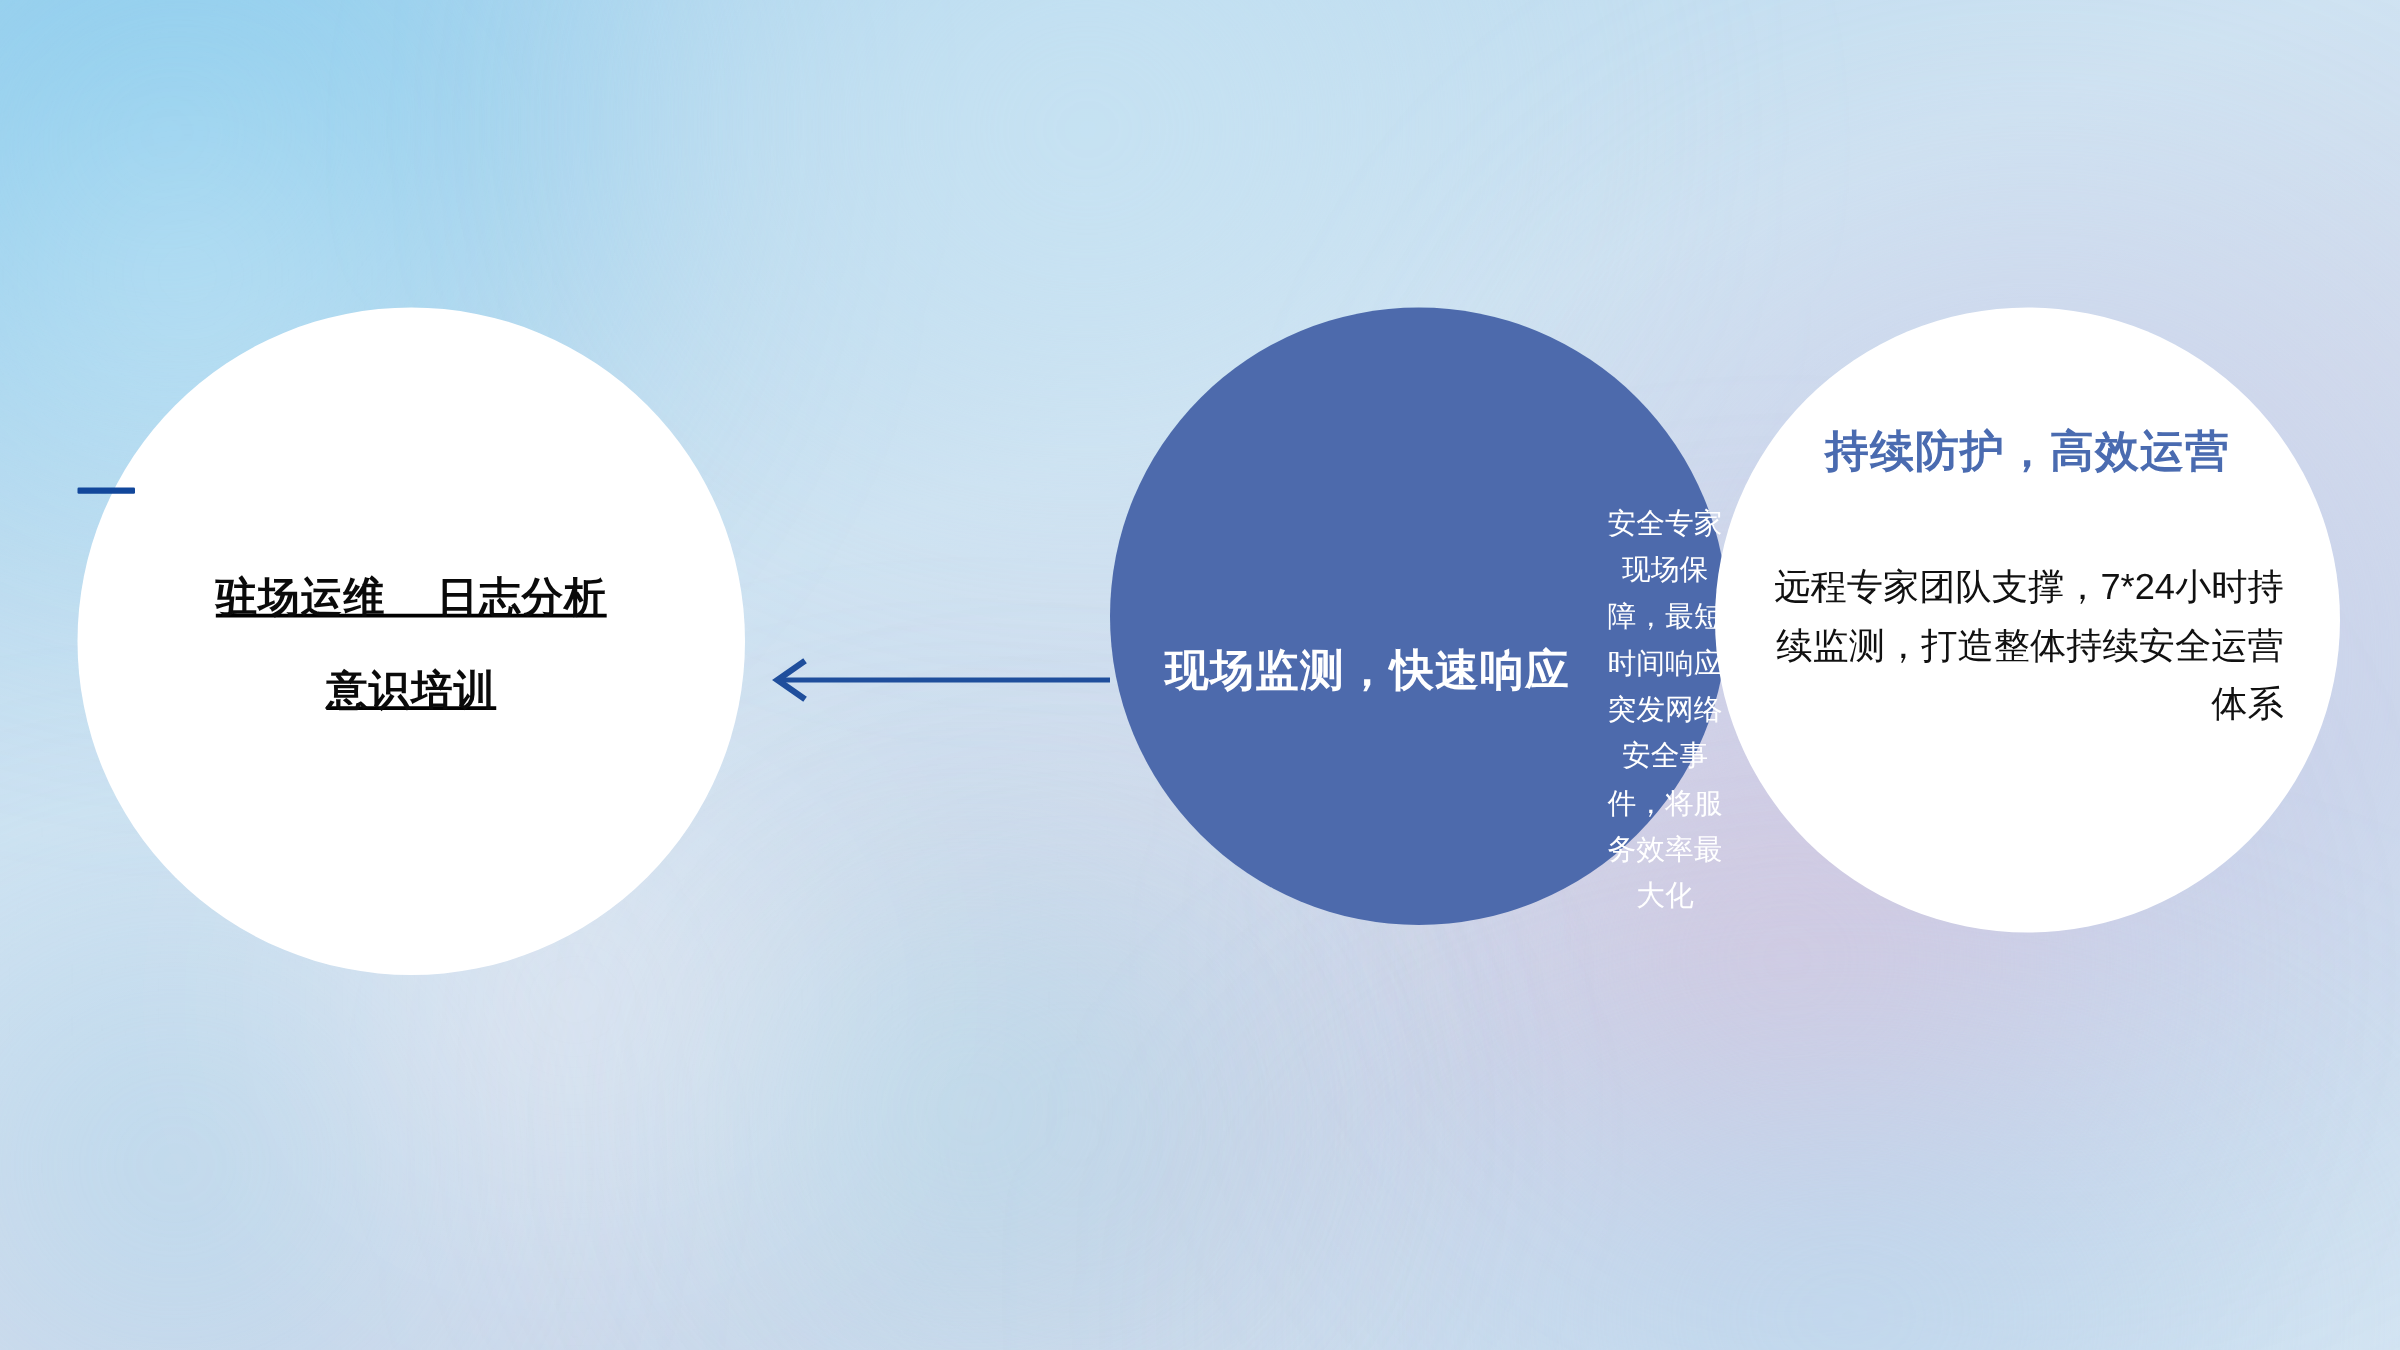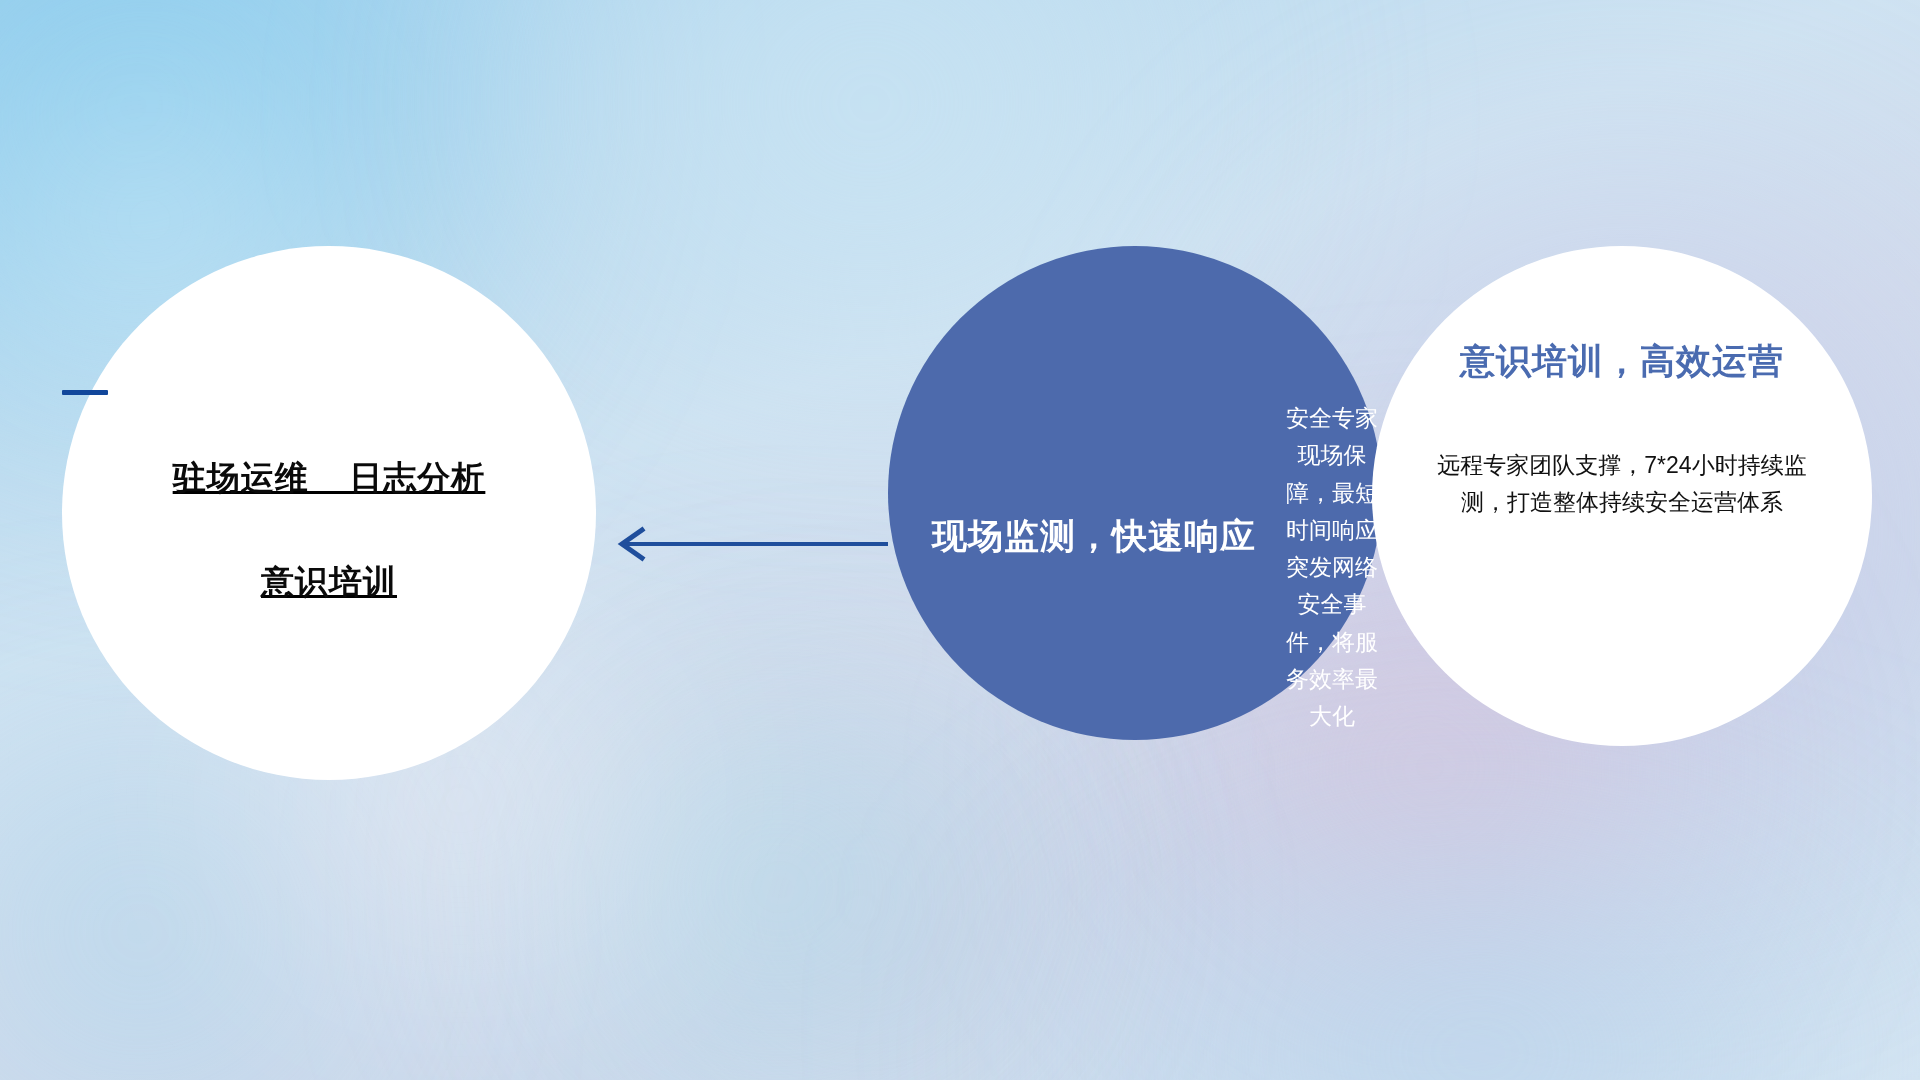--- a/index.html
+++ b/index.html
@@ -131,21 +131,21 @@
   .left-line {
     color: #0a0a0a;
     font-size: 33px;
     font-weight: bold;
     letter-spacing: 1px;
     line-height: 1.15;
     margin-bottom: 36px;
     white-space: pre;
     text-align: center;
   }
-  .left-line.last { margin-bottom: 0; margin-top: 30px; }
+  .left-line.last { margin-bottom: 0; }
 
   
   .mid-inner {
     width: 100%;
     padding-top: 92px;
     display: flex;
     flex-direction: row;
     align-items: center;
   }
   .mid-title {
@@ -177,23 +177,23 @@
   .right-title {
     color: #4a6bb0;
     font-size: 35px;
     font-weight: bold;
     letter-spacing: 1px;
     white-space: nowrap;
   }
   .right-body {
     margin-top: 62px;
     color: #111111;
-    font-size: 23px;
+    font-size: 29px;
     line-height: 1.62;
-    text-align: center;
+    text-align: right;
     width: 410px;
   }
 
   
   .arrow-wrap {
     position: absolute;
     left: 600px;
     top: 522px;
     width: 290px;
     height: 44px;
@@ -234,18 +234,18 @@
 
   <div class="circle circle-mid">
     <div class="mid-inner">
       <div class="mid-title">现场监测，快速响应</div>
       <div class="mid-body">安全专家现场保障，最短时间响应突发网络安全事件，将服务效率最大化</div>
     </div>
   </div>
 
   <div class="circle circle-right">
     <div class="right-inner">
-      <div class="right-title">意识培训，高效运营</div>
+      <div class="right-title">持续防护，高效运营</div>
       <div class="right-body">远程专家团队支撑，7*24小时持续监测，打造整体持续安全运营体系</div>
     </div>
   </div>
 
 </div>
 
 </body></html>

